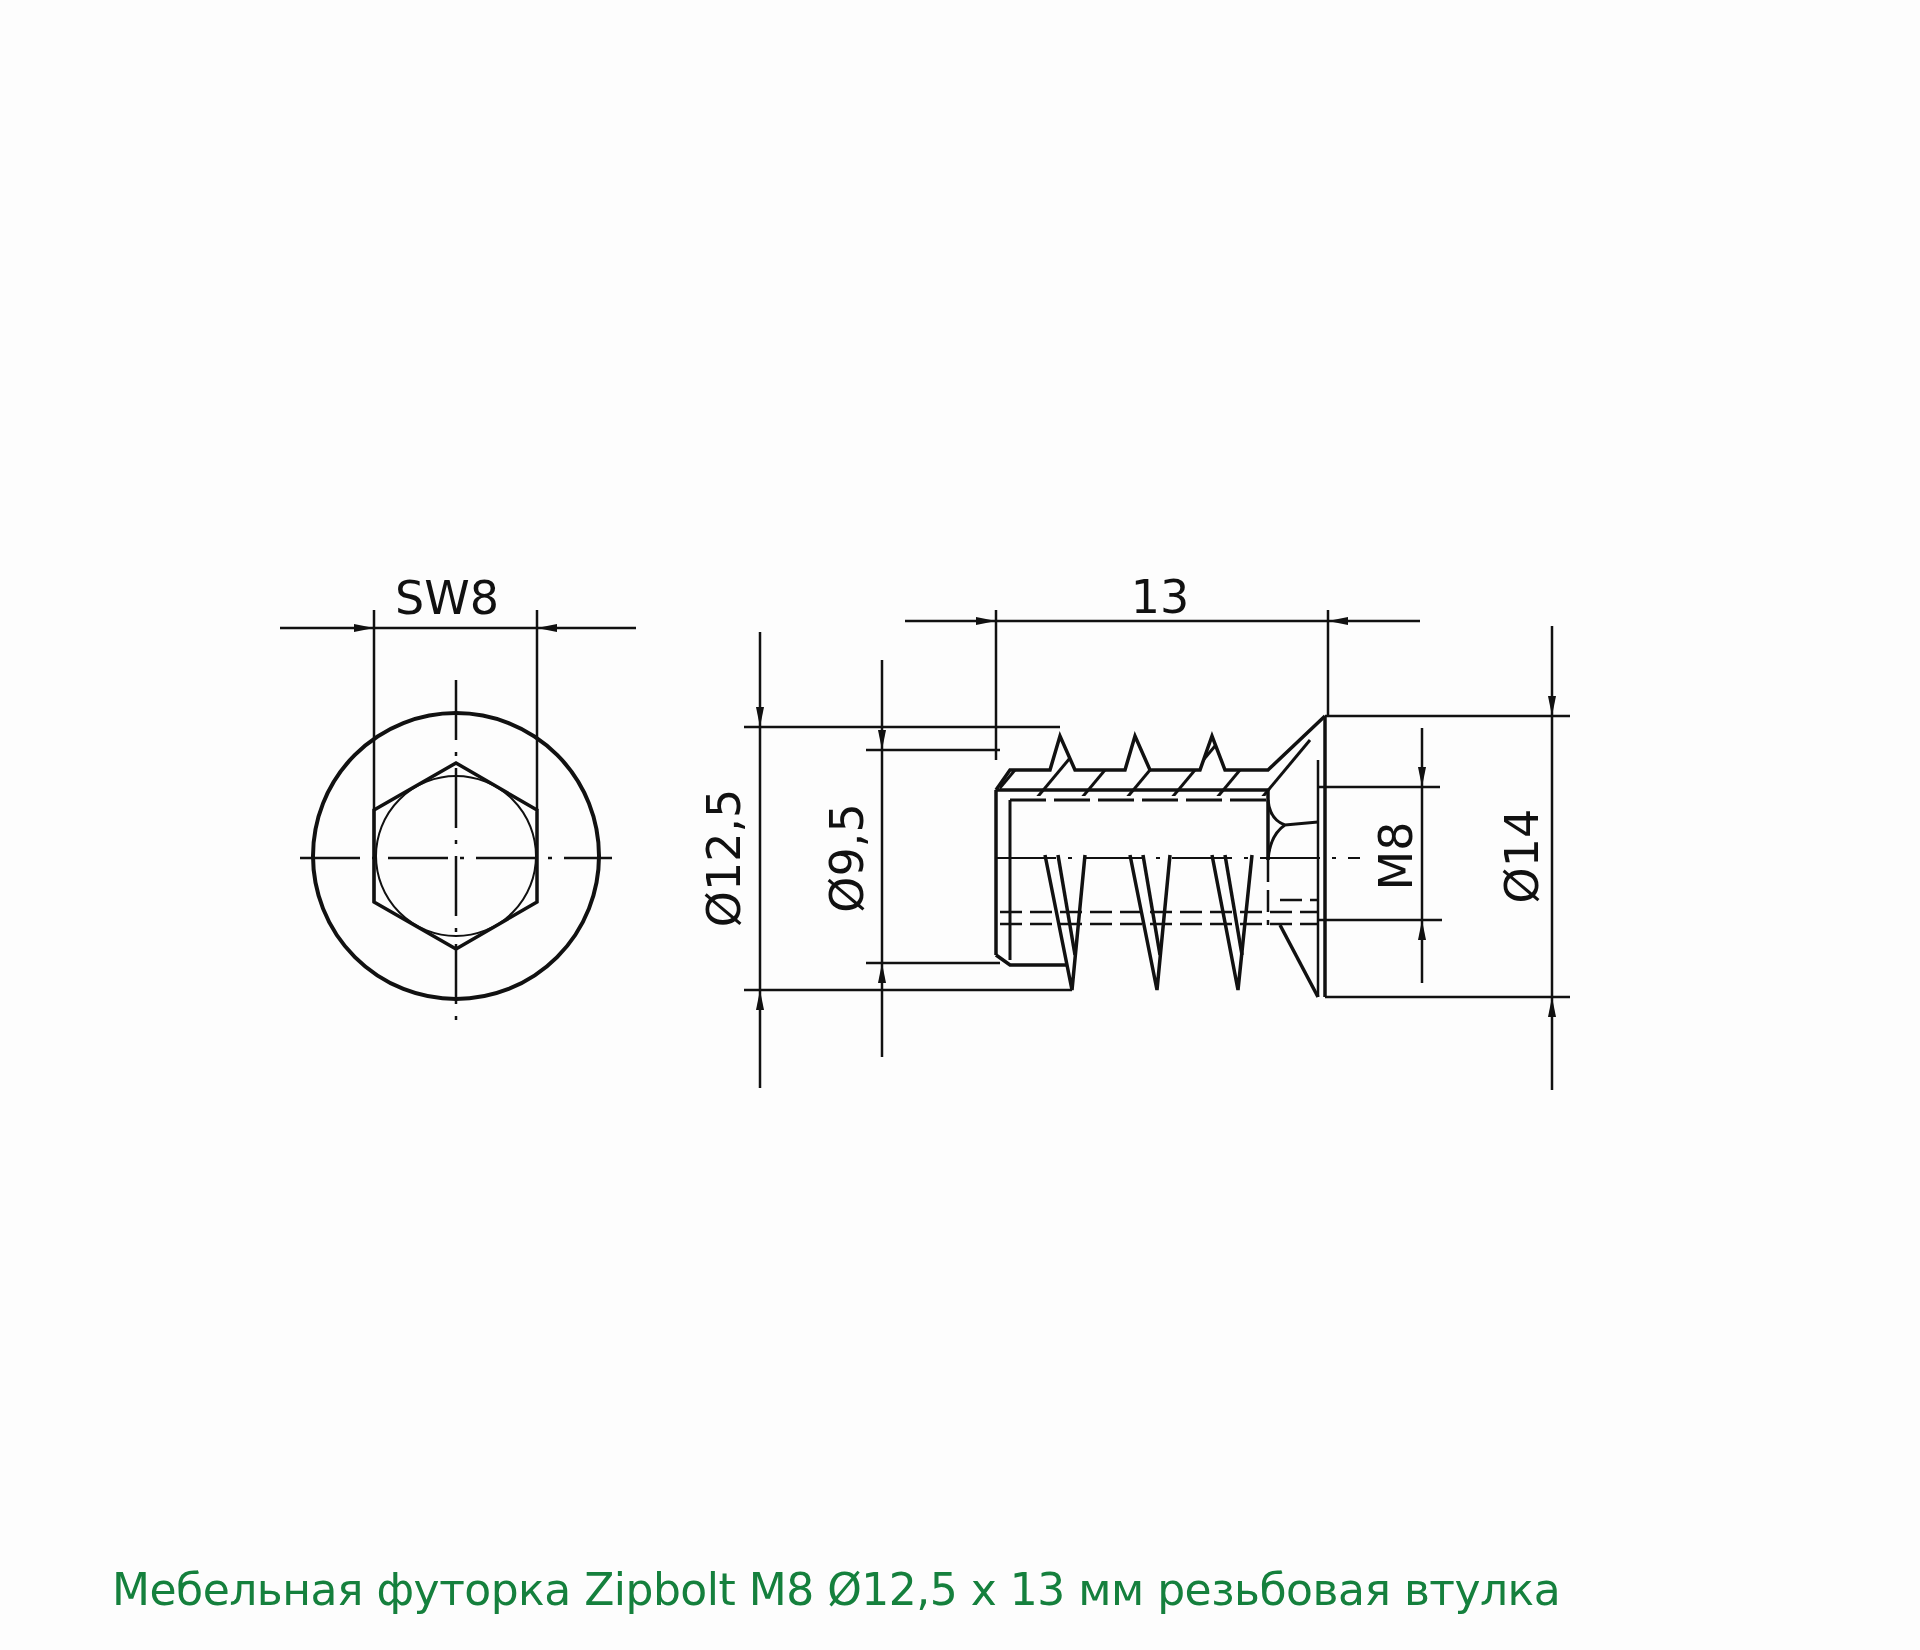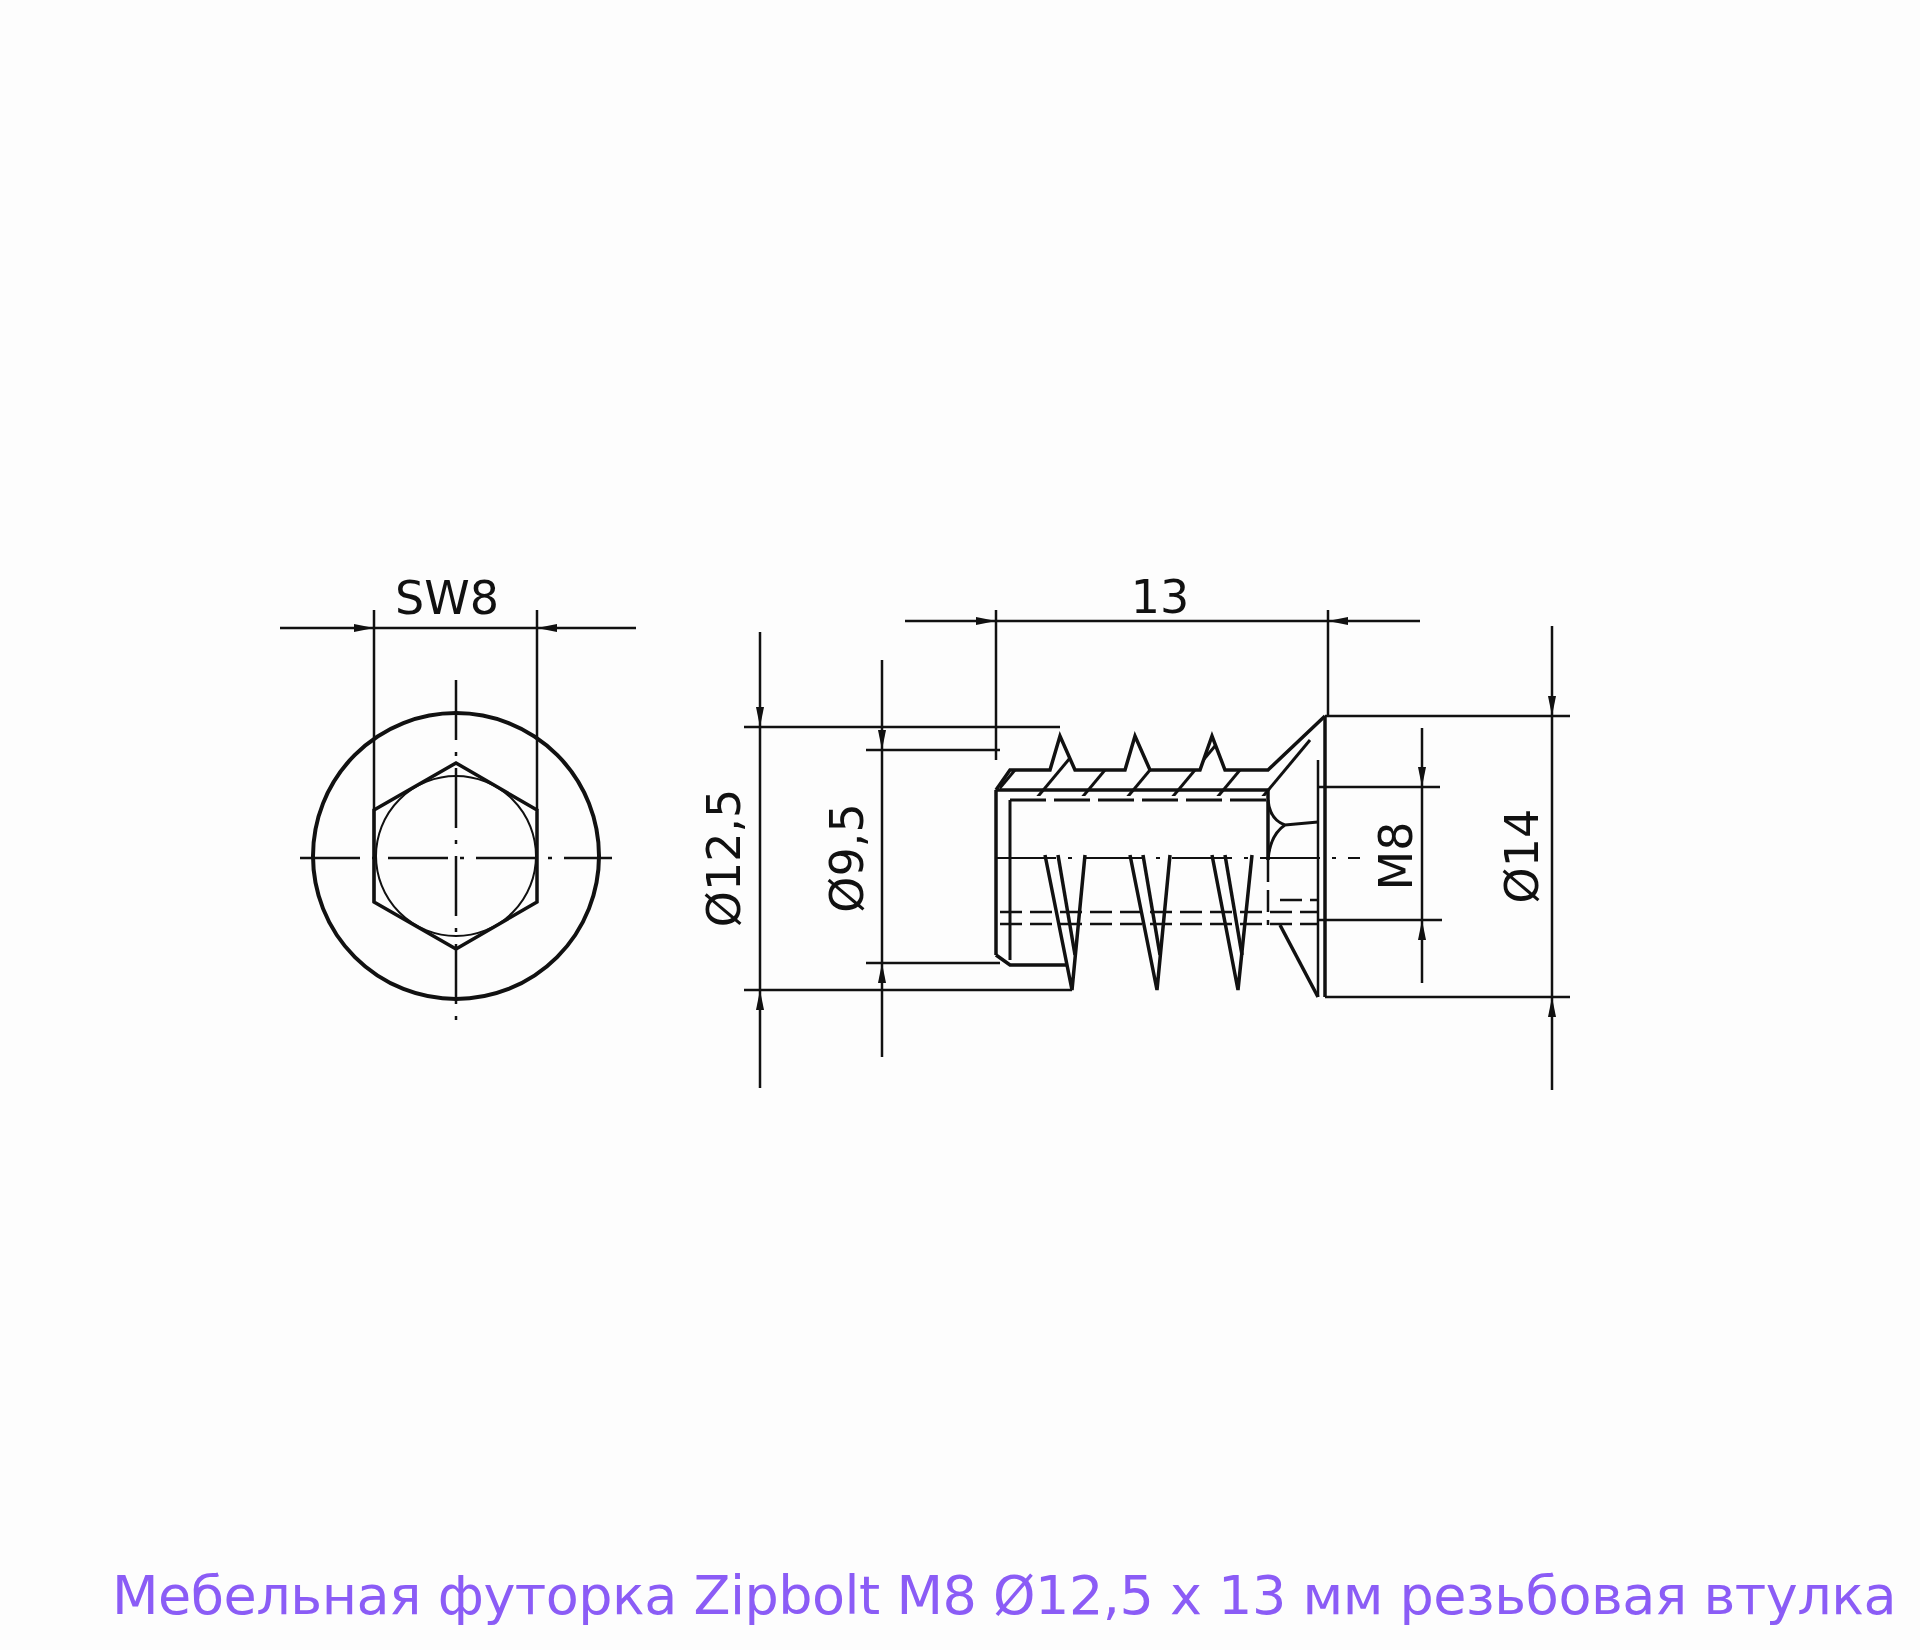--- a/index.html
+++ b/index.html
@@ -1,21 +1,21 @@
 <!DOCTYPE html>
 <html><head>
 <meta charset="utf-8">
 <style>
   html, body { margin:0; padding:0; background:#fdfdfd; }
   body { width:1920px; height:1650px; position:relative; overflow:hidden;
          font-family:"DejaVu Sans", sans-serif; }
   #drawing { position:absolute; left:0; top:0; width:1920px; height:1650px; }
   .dimtext { font-family:"DejaVu Sans", sans-serif; font-size:46px; fill:#111; }
   #caption { position:absolute; left:112px; top:1564px; width:1700px;
-             font-family:"DejaVu Sans", sans-serif; font-size:54px; color:#8b5cf6;
+             font-family:"DejaVu Sans", sans-serif; font-size:44px; color:#15803d;
              letter-spacing:-0.5px; white-space:nowrap; }
 </style>
 </head>
 <body>
 
 <svg id="drawing" viewBox="0 0 1920 1650" xmlns="http://www.w3.org/2000/svg">
   <defs>
     <marker id="arr" viewBox="0 0 20 10" refX="20" refY="5" markerWidth="20" markerHeight="10" orient="auto-start-reverse" markerUnits="userSpaceOnUse">
       <path d="M0,1 L20,5 L0,9 Z" fill="#111"></path>
     </marker>

